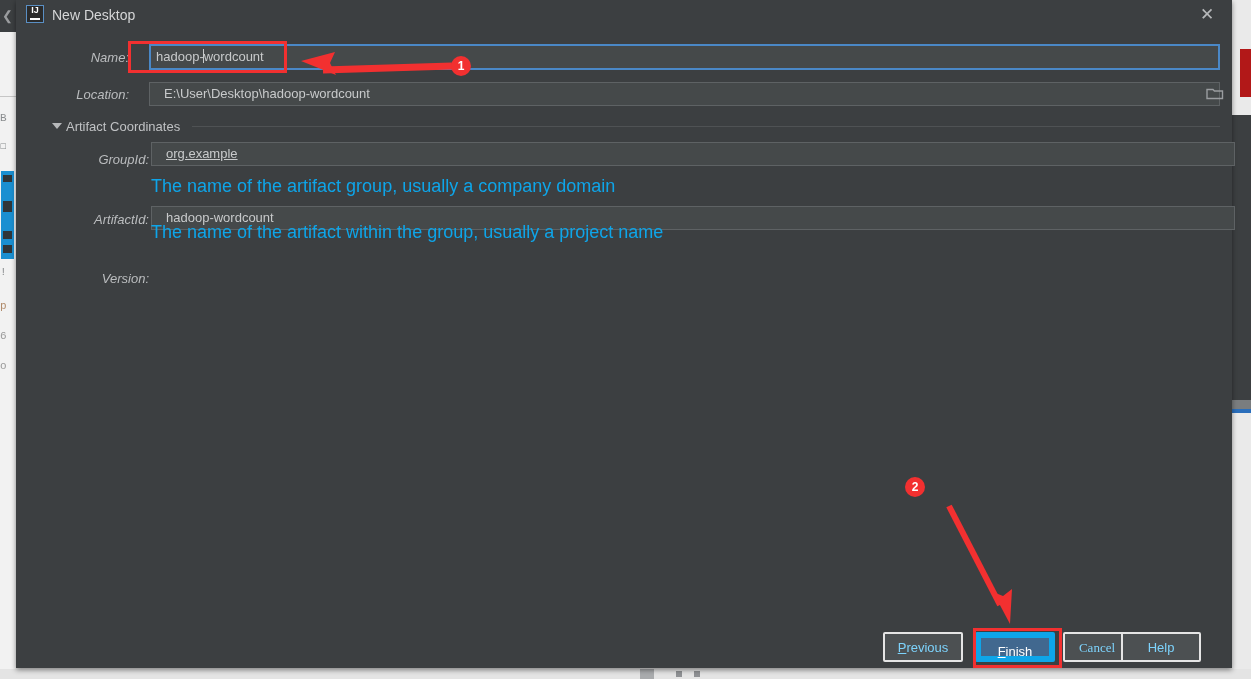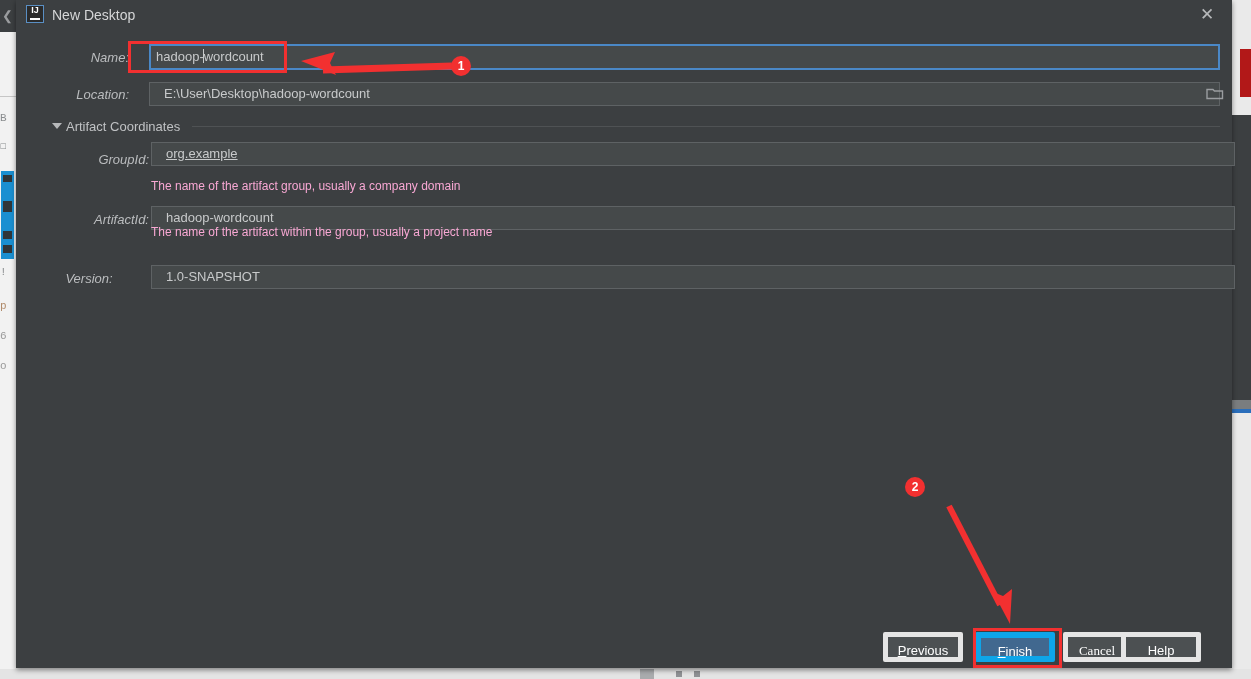--- a/index.html
+++ b/index.html
@@ -230,22 +230,22 @@
     padding: 0 14px;
     white-space: nowrap;
     overflow: hidden;
   }
   .field.focused {
     border: 2px solid #4a88c7;
     background: #45494a;
   }
   .hint {
     position: absolute;
-    font-size: 12px;
-    color: #f9a8d4;
+    font-size: 18px;
+    color: #0ea5e9;
     line-height: 16px;
   }
   .caret {
     display: inline-block;
     width: 1px;
     height: 14px;
     background: #c8cacb;
     vertical-align: -2px;
     margin: 0 -0.5px;
   }
@@ -287,31 +287,31 @@
   }
 
   #group-label    { left: 13px;  top: 151px; width: 120px; }
   #group-field    { left: 135px; top: 142px; width: 1084px; height: 24px; text-decoration: underline; }
   #group-hint     { left: 135px; top: 178px; }
 
   #artifact-label { left: 13px;  top: 211px; width: 120px; }
   #artifact-field { left: 135px; top: 206px; width: 1084px; height: 24px; }
   #artifact-hint  { left: 135px; top: 224px; }
 
-  #version-label  { left: 13px;  top: 270px; width: 120px; text-align: center; }
+  #version-label  { left: 13px;  top: 270px; width: 120px; }
   #version-field  { left: 135px; top: 265px; width: 1084px; height: 24px; }
 
   
   .btn {
     position: absolute;
     height: 30px;
     background: #4c5052;
-    border: 5px solid #e5e5e5;
+    border: 2px solid #e5e5e5;
     box-sizing: border-box;
-    color: #ffffff;
+    color: #7dd3fc;
     font-size: 13px;
     line-height: 28px;
     text-align: center;
     cursor: pointer;
     border-radius: 2px;
   }
   .btn.primary {
     background: #41688f;
     border: 6px solid #0ea5e9;
     color: #ffffff;
@@ -415,21 +415,20 @@
 
   <div class="lbl" id="group-label">GroupId:</div>
   <div class="field" id="group-field">org.example</div>
   <div class="hint" id="group-hint">The name of the artifact group, usually a company domain</div>
 
   <div class="lbl" id="artifact-label">ArtifactId:</div>
   <div class="field" id="artifact-field">hadoop-wordcount</div>
   <div class="hint" id="artifact-hint">The name of the artifact within the group, usually a project name</div>
 
   <div class="lbl" id="version-label">Version:</div>
-  <div class="field" id="version-field">1.0-SNAPSHOT</div>
 
   <div class="btn" id="btn-previous"><span class="mnem">P</span><span>revious</span></div>
 
   <div class="btn primary" id="btn-finish"><span class="mnem">F</span><span>inish</span></div>
 
   <div class="btn" id="btn-cancel">Cancel</div>
   <div class="btn" id="btn-help">Help</div>
 </div>
 
 <div id="annotations">

